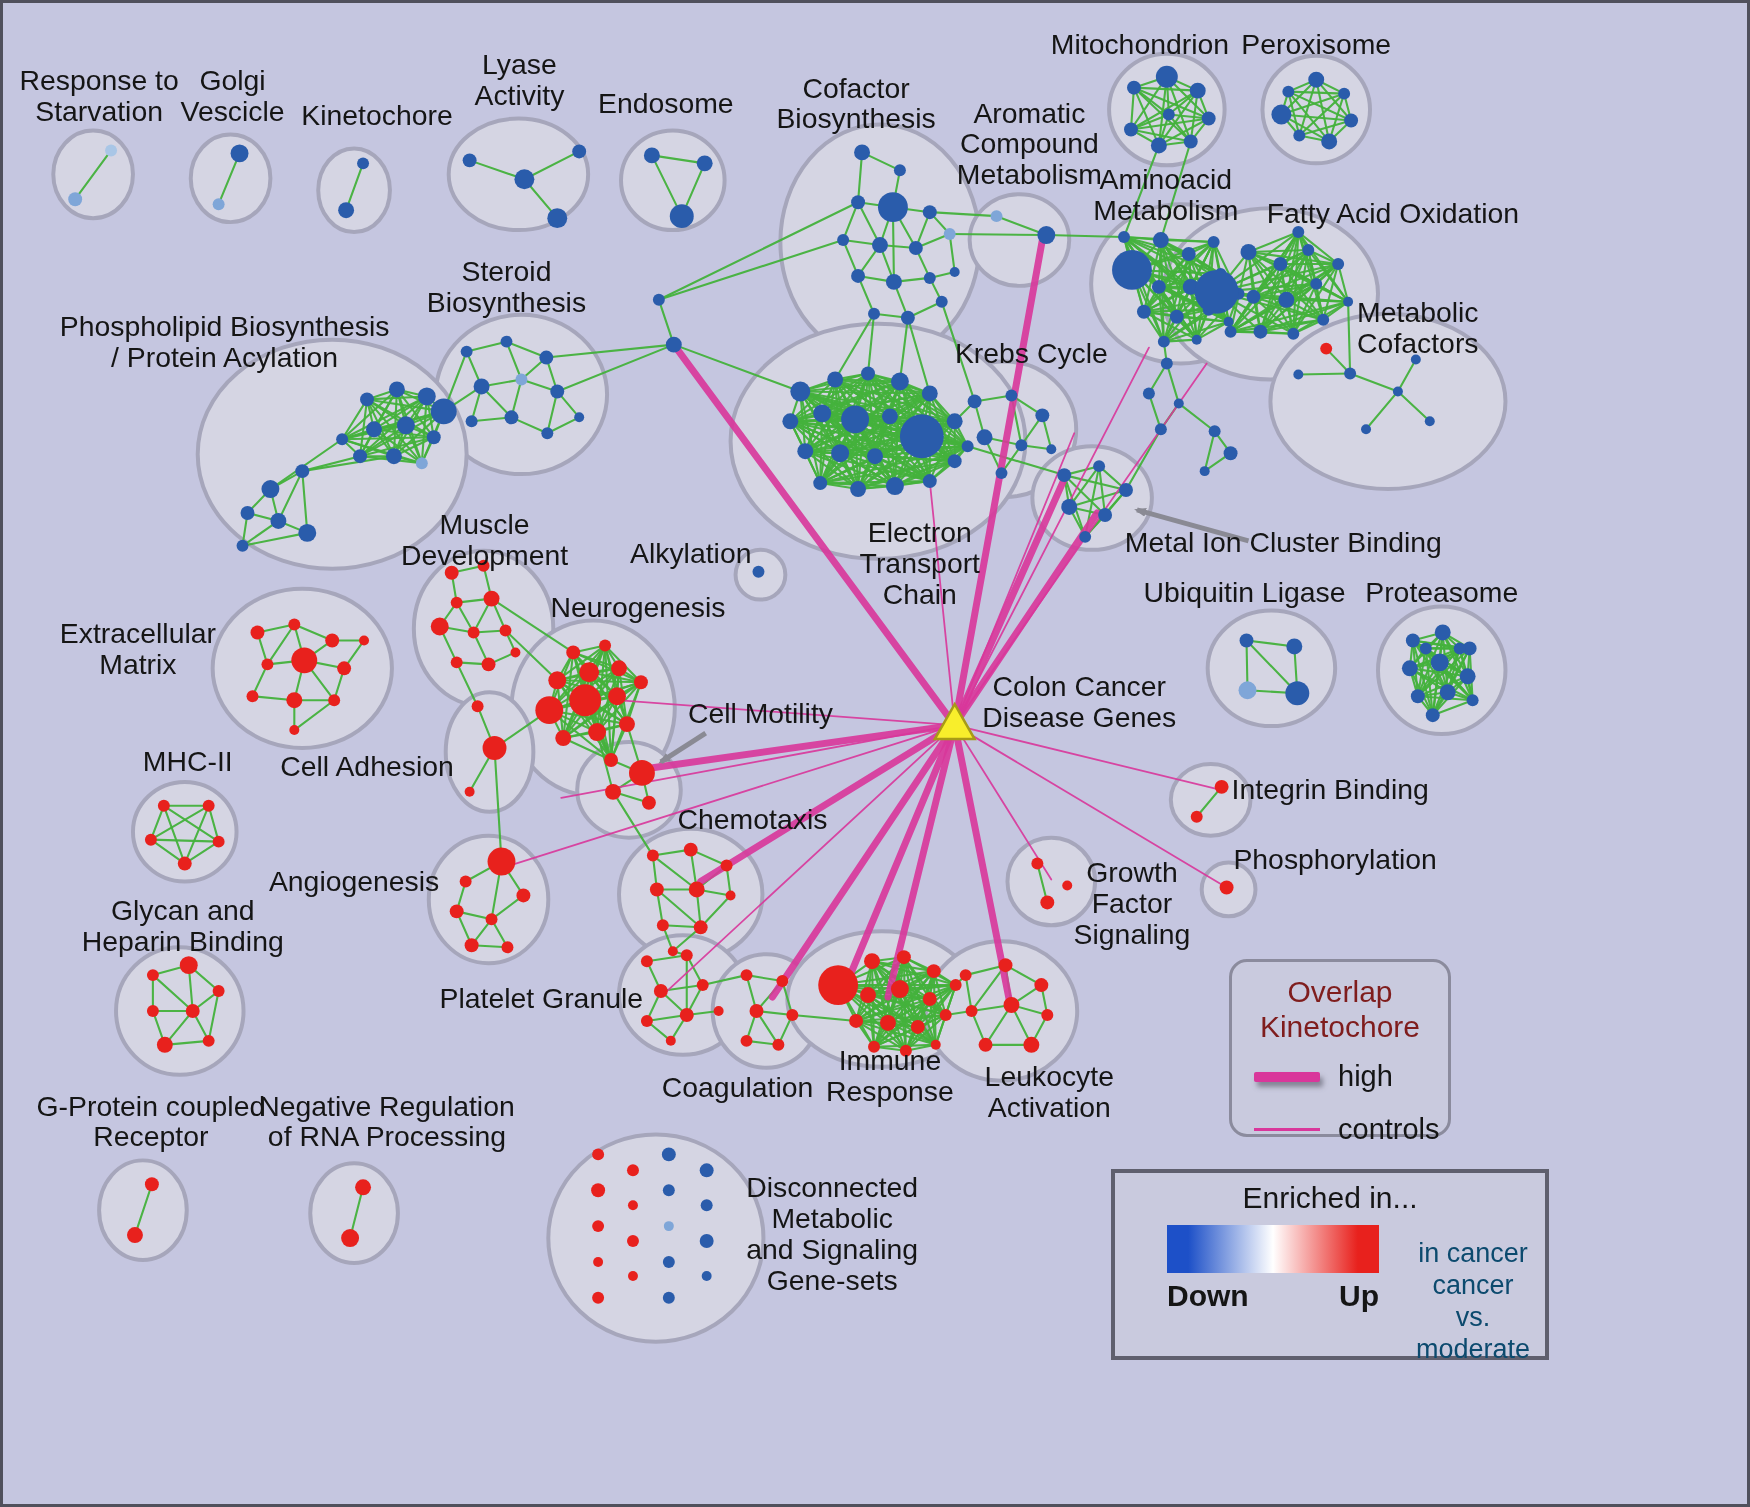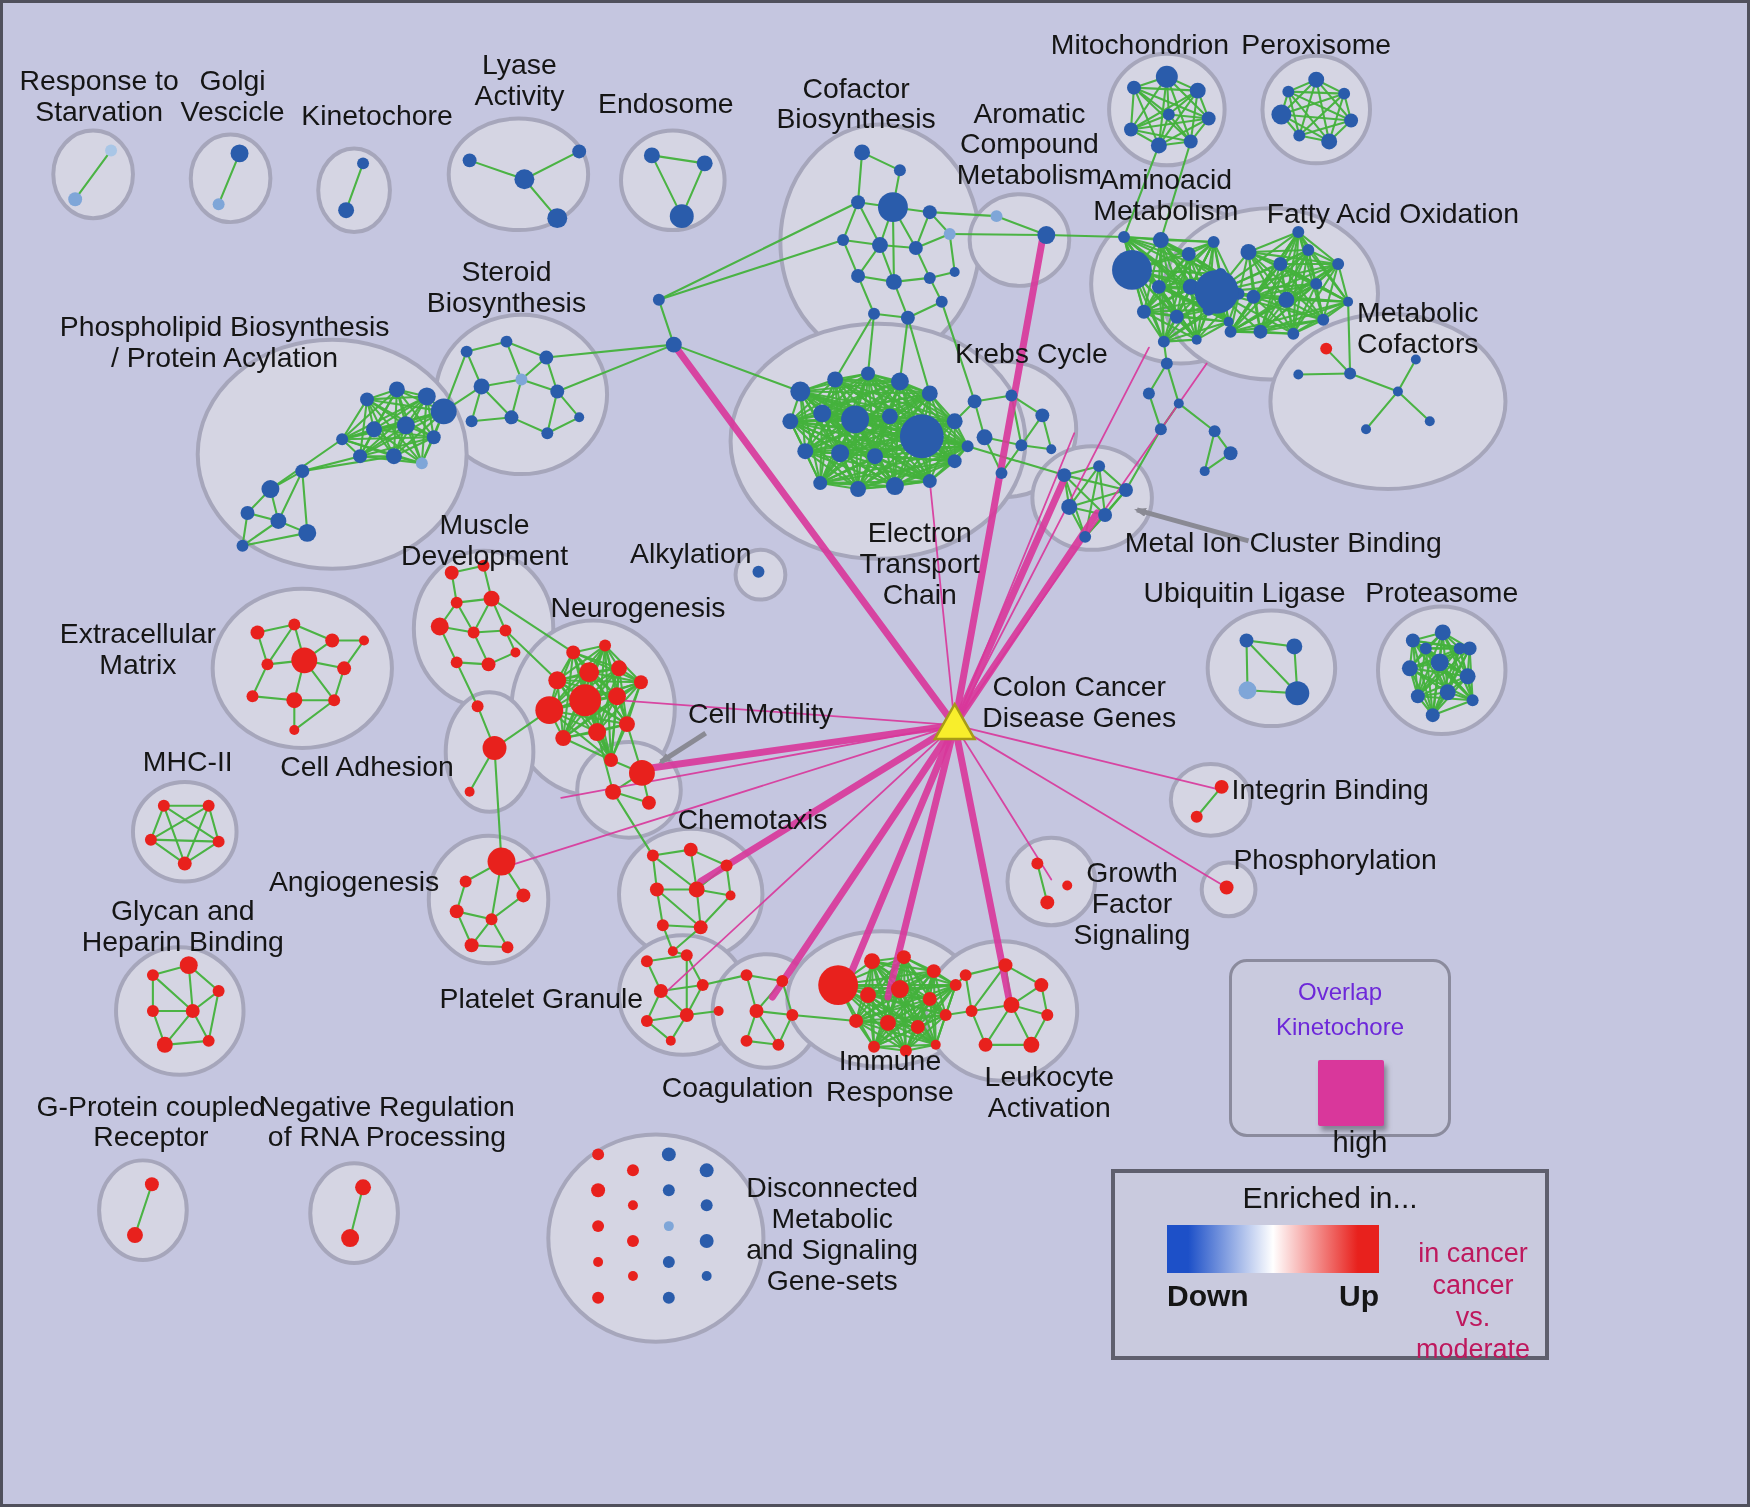--- a/index.html
+++ b/index.html
@@ -1,34 +1,34 @@
 <!DOCTYPE html>
 <html><head>
 <meta charset="utf-8">
 <style>
   html,body{margin:0;padding:0;background:#ffffff;font-family:"Liberation Sans",sans-serif;}
   .stage{position:relative;width:1750px;height:1507px;background:#c5c6e0;border:3px solid #50505c;box-sizing:border-box;overflow:hidden;}
   svg.net{position:absolute;left:0;top:0;width:100%;height:100%;}
   .lbl{font-family:"Liberation Sans",sans-serif;font-size:28.5px;fill:#151515;text-anchor:middle;}
   .legend{position:absolute;box-sizing:border-box;background:#c9cade;z-index:5;}
   .legend-overlap{left:1226px;top:956px;width:222px;height:178px;border:3px solid #8b8b9d;border-radius:18px;}
-  .legend-title{font-size:24px;text-align:center;line-height:35px;padding-top:12px;color:#6d28d9;}
-  .sig-row{display:flex;align-items:center;padding-left:22px;margin-top:20px;flex-direction:column;}
+  .legend-title{font-size:30px;text-align:center;line-height:35px;padding-top:12px;color:#7f1d1d;}
+  .sig-row{display:flex;align-items:center;padding-left:22px;margin-top:20px;}
   .sig-row.first{margin-top:16px;}
   .sig-line{width:66px;flex:0 0 66px;}
   .sig-high{height:10px;border-radius:2px;box-shadow:3px 5px 5px rgba(110,110,125,0.75);}
   .sig-mod{height:3px;}
   .sig-label{margin-left:18px;font-size:29px;color:#151515;}
   .legend-enriched{left:1108px;top:1166px;width:438px;height:191px;border:4px solid #5f5f6e;}
   .enr-title{font-size:30px;text-align:center;padding-top:8px;color:#151515;}
   .enr-body{display:flex;margin-top:10px;}
   .enr-left{margin-left:52px;width:212px;}
   .grad-bar{height:48px;width:212px;}
   .enr-ends{display:flex;justify-content:space-between;font-size:30px;margin-top:6px;color:#151515;font-weight:bold;}
-  .enr-note{margin-left:22px;font-size:27px;line-height:32px;text-align:center;color:#be185d;padding-top:12px;}
+  .enr-note{margin-left:22px;font-size:27px;line-height:32px;text-align:center;color:#0c4a6e;padding-top:12px;}
 </style>
 </head>
 <body>
 
 <div class="stage" style="background: rgb(197, 198, 224);">
   <svg class="net" viewBox="0 0 1750 1507">
     <defs>
       <marker id="ah" markerWidth="12" markerHeight="10" refX="9" refY="4.5" orient="auto" markerUnits="userSpaceOnUse">
         <path d="M0,0 L12,4.5 L0,9 Z" fill="#8a8a94"></path>
       </marker>

